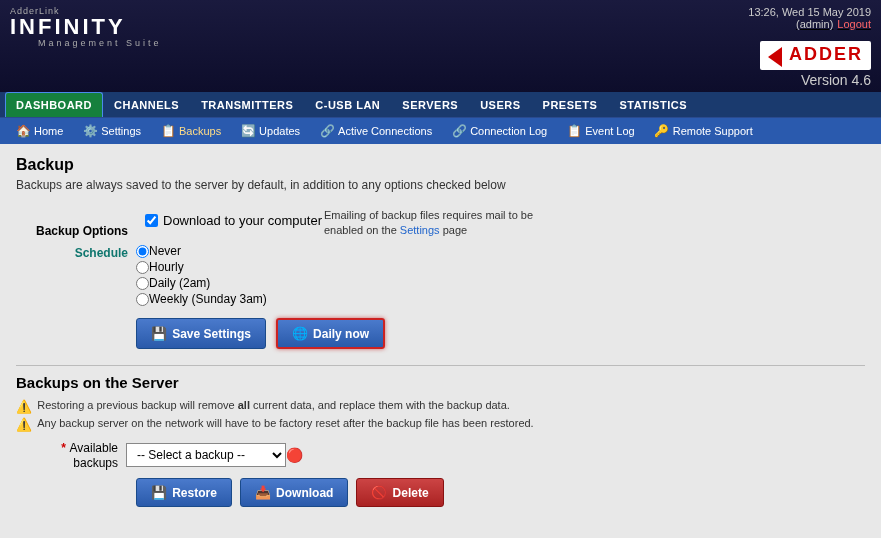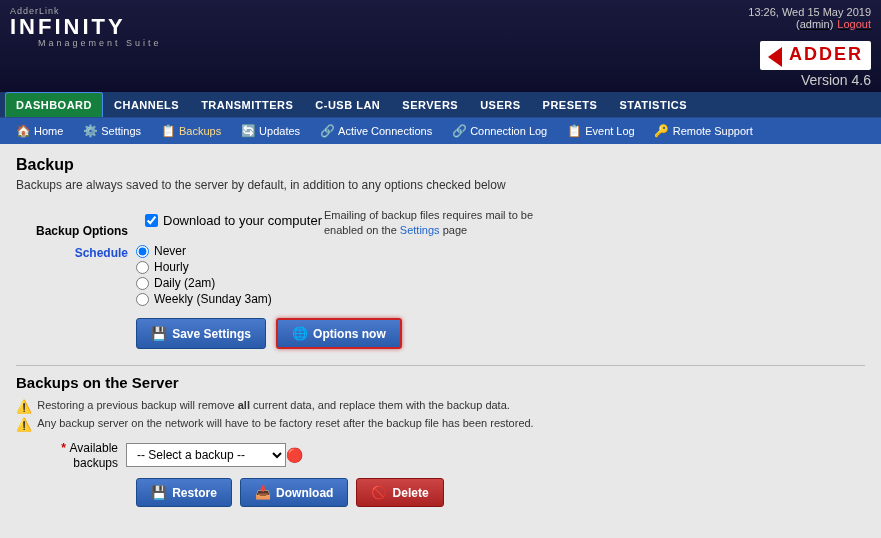--- a/index.html
+++ b/index.html
@@ -196,35 +196,34 @@
 
     
     .schedule-row {
       display: flex;
       margin-bottom: 6px;
       align-items: flex-start;
     }
     .schedule-label {
       font-weight: bold;
       font-size: 12px;
-      color: #1d4ed8;
+      color: #0f766e;
       min-width: 120px;
       text-align: right;
       padding-right: 8px;
       padding-top: 2px;
     }
     .schedule-options {
       display: flex;
       flex-direction: column;
       gap: 2px;
     }
     .radio-row {
       display: flex;
       align-items: flex-end;
-      gap: 5px;
       font-size: 12px;
     }
     .radio-row input[type="radio"] { cursor: pointer; }
 
     
     .action-row {
       display: flex;
       gap: 10px;
       margin-top: 12px;
       margin-left: 120px;
@@ -440,21 +439,21 @@
     </div>
   </div>
 
   <div class="action-row">
     <button class="btn btn-save">
       <span class="btn-icon">💾</span>
       <span>Save Settings</span>
     </button>
     <button class="btn btn-backup">
       <span class="btn-icon">🌐</span>
-      <span>Options now</span>
+      <span>Daily now</span>
     </button>
   </div>
 
   <hr class="section-divider">
 
   <div class="server-backups-title">Backups on the Server</div>
 
   <div class="warning-row">
     <span class="warning-icon">⚠️</span>
     <span>

